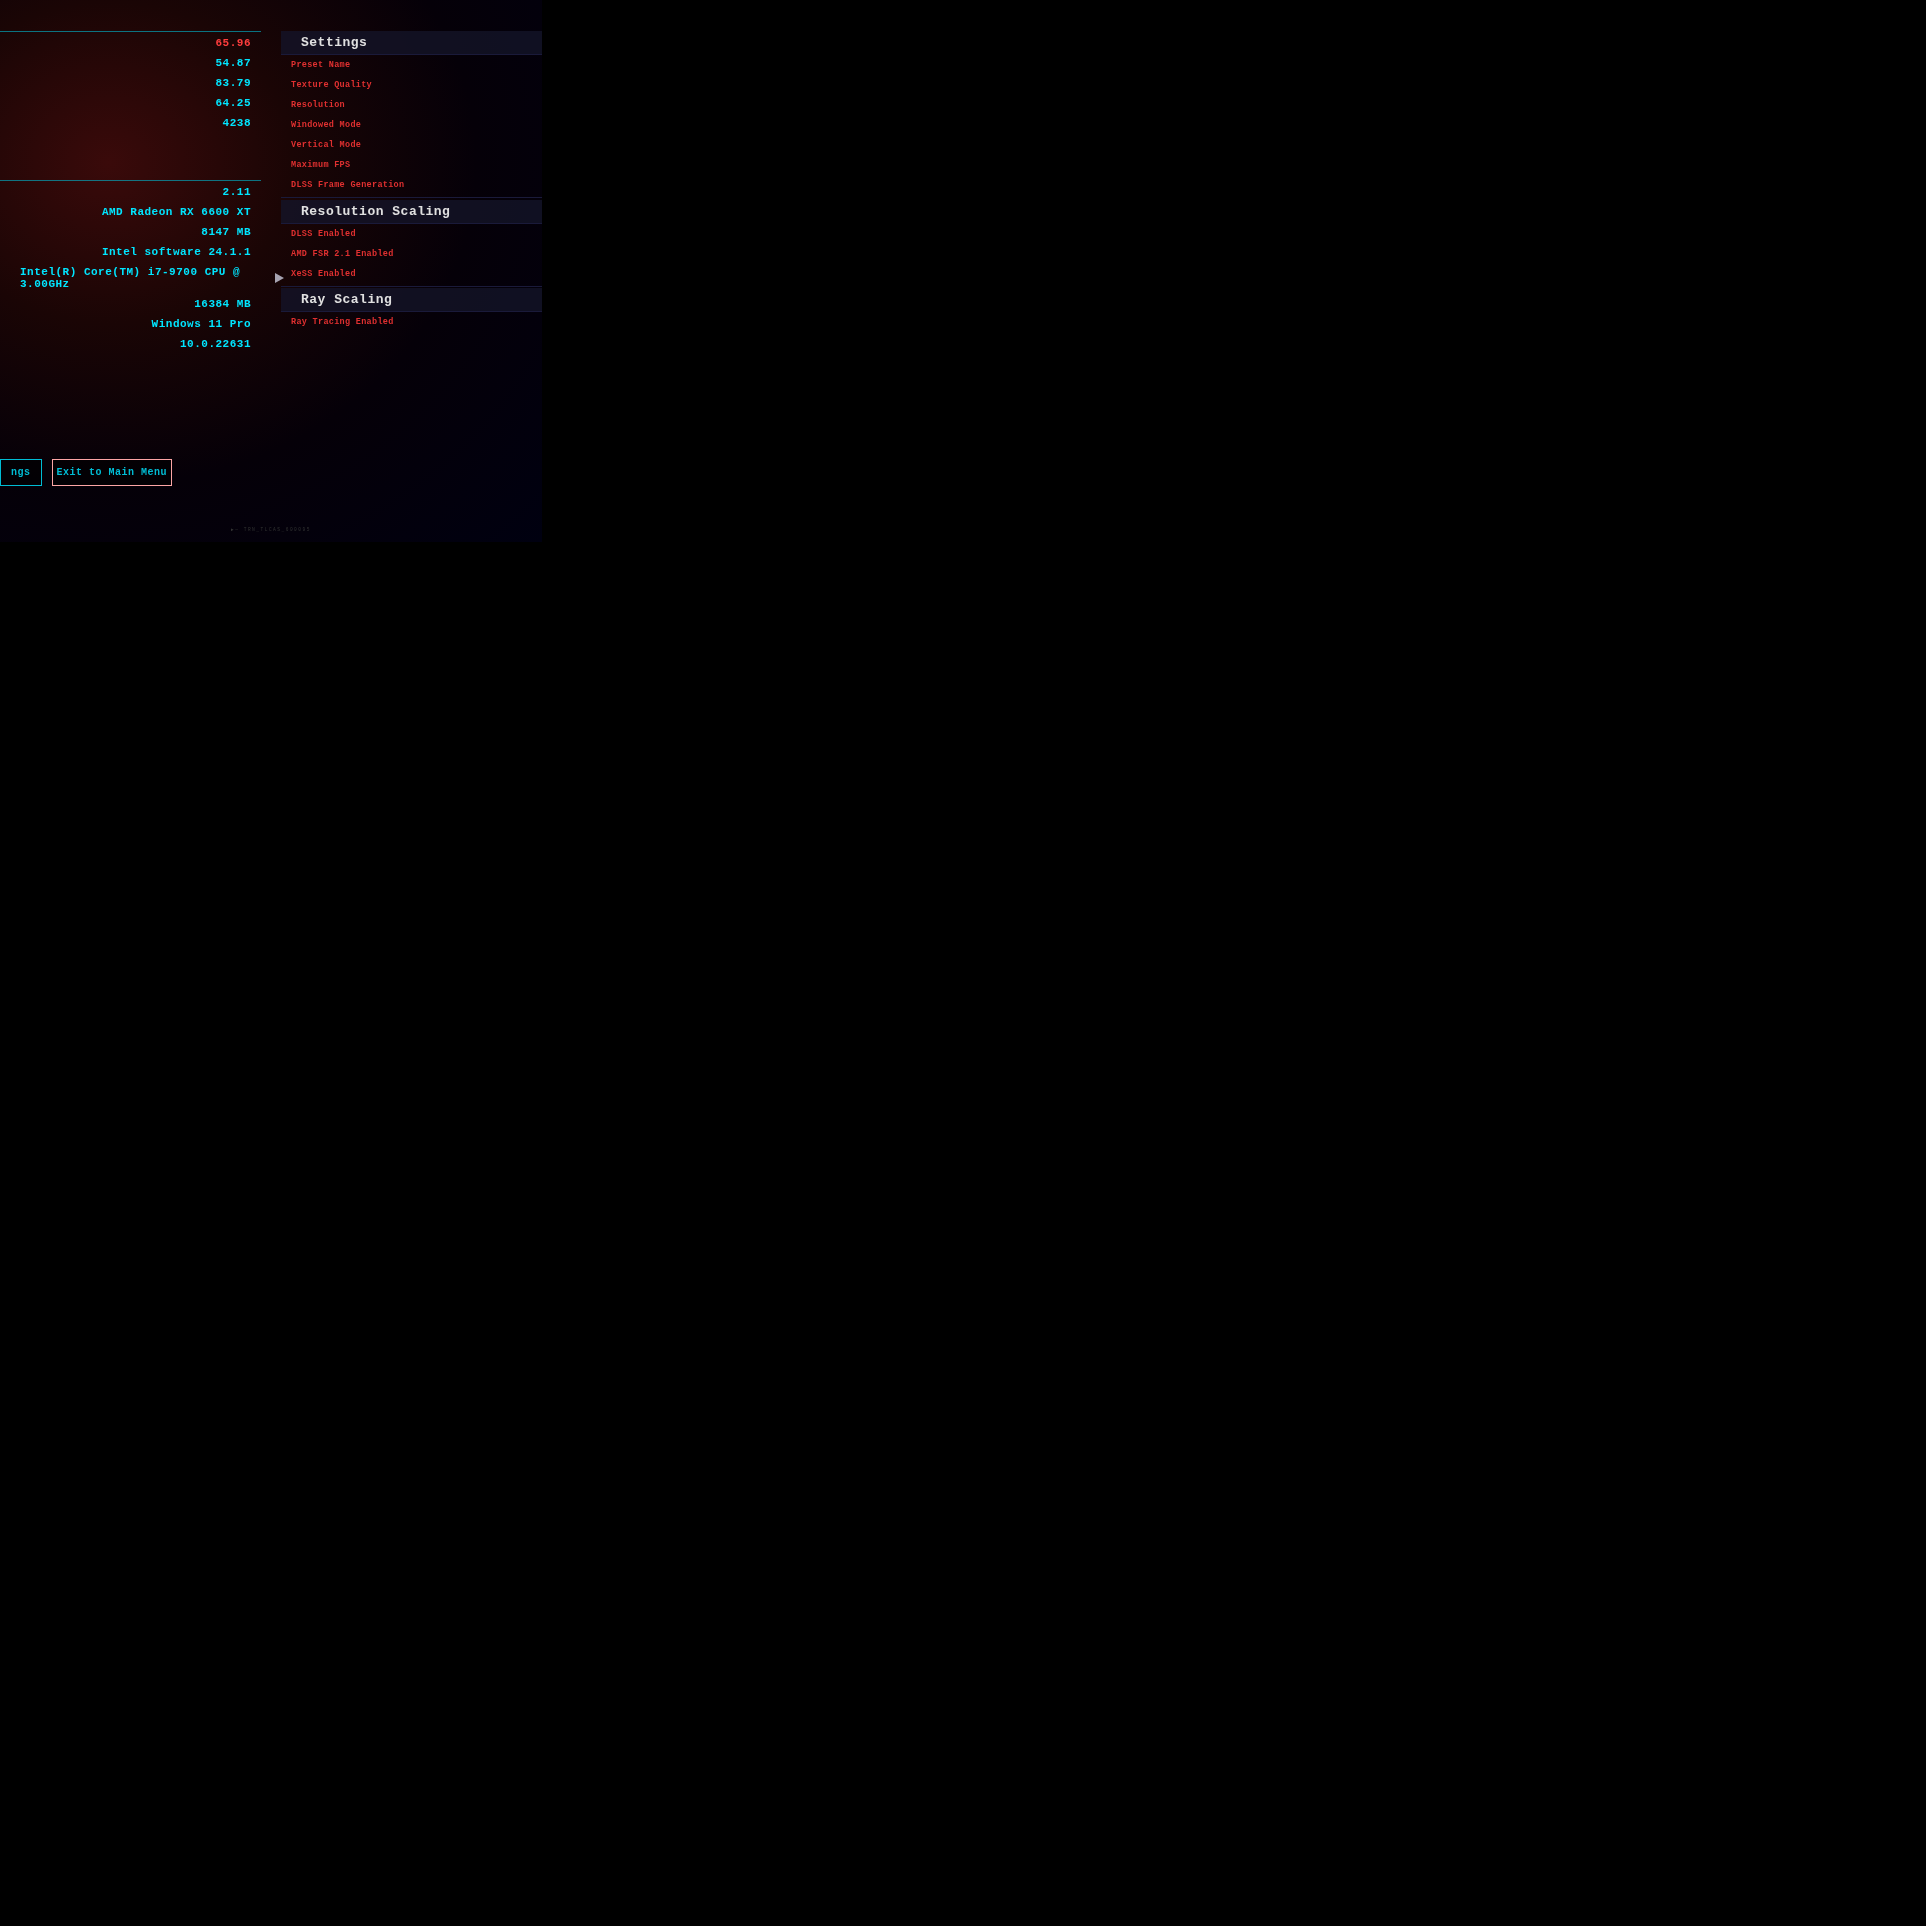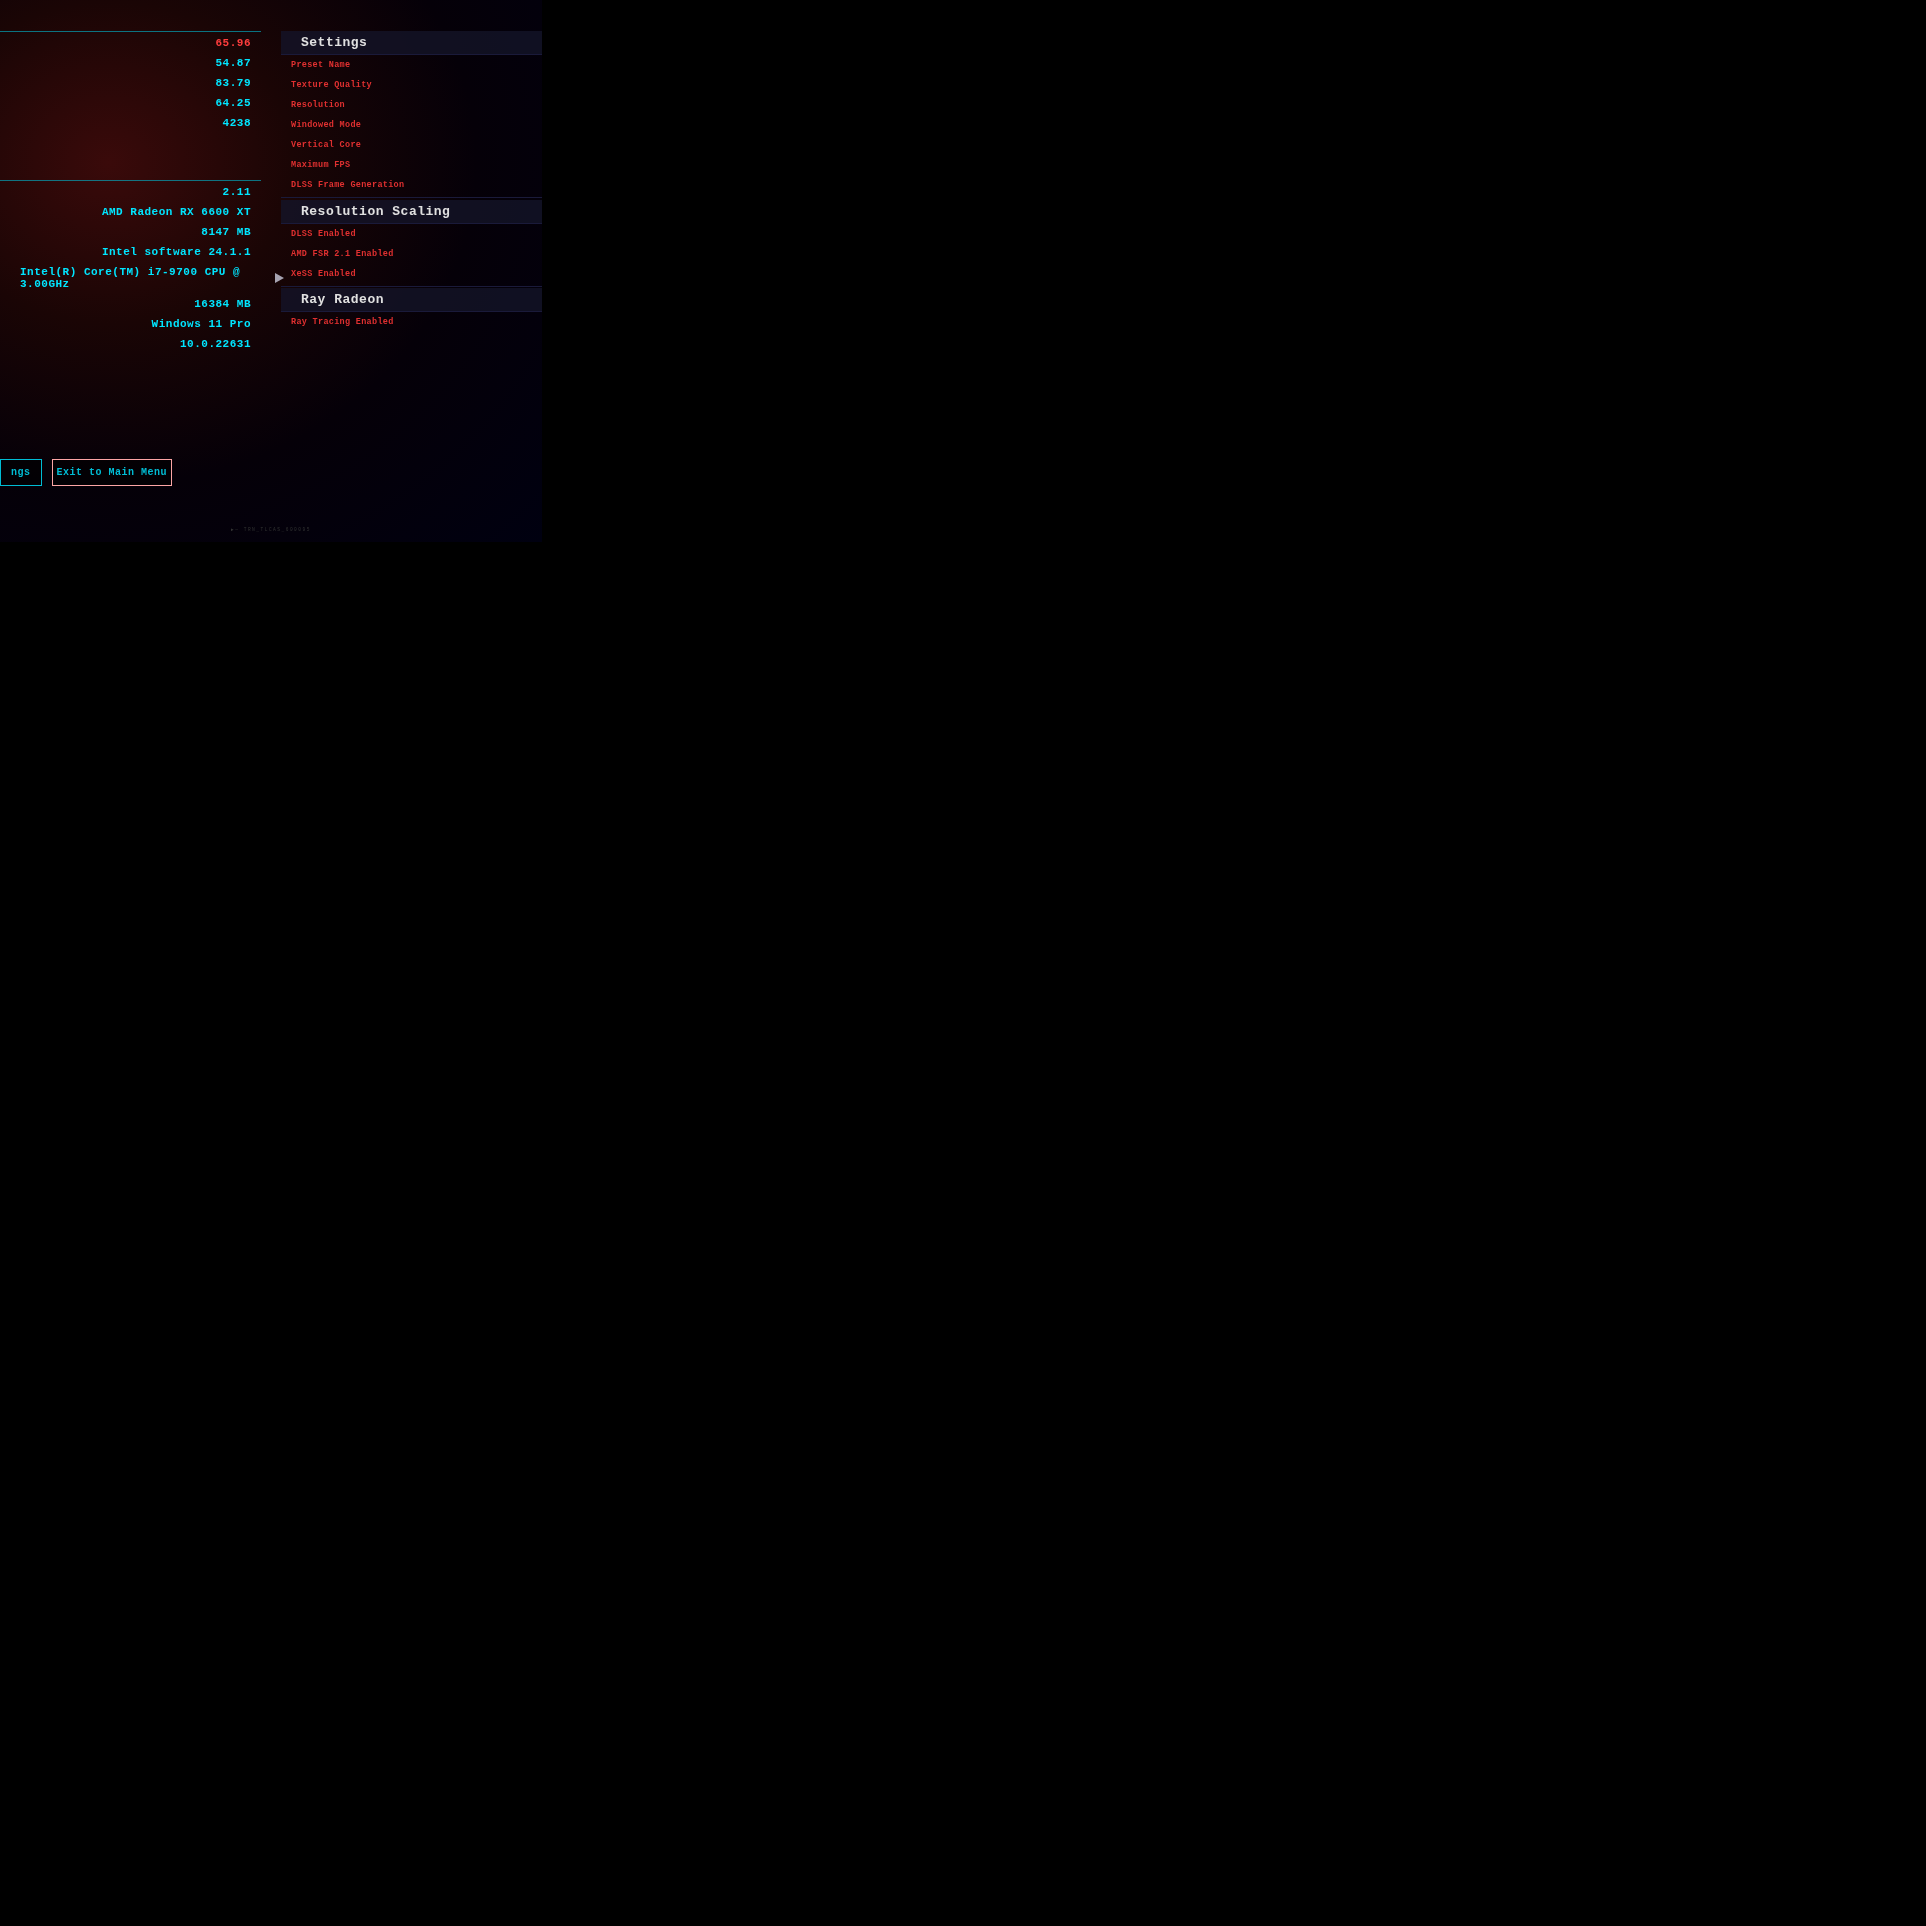--- a/index.html
+++ b/index.html
@@ -241,34 +241,34 @@
     </div>
 </div>
 
 <div class="right-panel" id="right-panel">
 <div class="settings-section">
       <div class="section-header">Settings</div>
       <div class="settings-item red-text">Preset Name</div>
       <div class="settings-item red-text">Texture Quality</div>
       <div class="settings-item red-text">Resolution</div>
       <div class="settings-item red-text">Windowed Mode</div>
-      <div class="settings-item red-text">Vertical Core</div>
+      <div class="settings-item red-text">Vertical Mode</div>
       <div class="settings-item red-text">Maximum FPS</div>
       <div class="settings-item red-text">DLSS Frame Generation</div>
       <div class="section-divider"></div>
     </div>
     <div class="settings-section">
       <div class="section-header">Resolution Scaling</div>
       <div class="settings-item red-text">DLSS Enabled</div>
       <div class="settings-item red-text">AMD FSR 2.1 Enabled</div>
       <div class="settings-item red-text">XeSS Enabled</div>
       <div class="section-divider"></div>
     </div>
     <div class="settings-section">
-      <div class="section-header">Ray Radeon</div>
+      <div class="section-header">Ray Scaling</div>
       <div class="settings-item red-text">Ray Tracing Enabled</div>
     </div>
   </div>
 
 <div class="cursor-arrow"></div>
 
 <div class="bottom-bar">
   <button class="btn-settings">ngs</button>
   <button class="btn-exit">Exit to Main Menu</button>
 </div>

